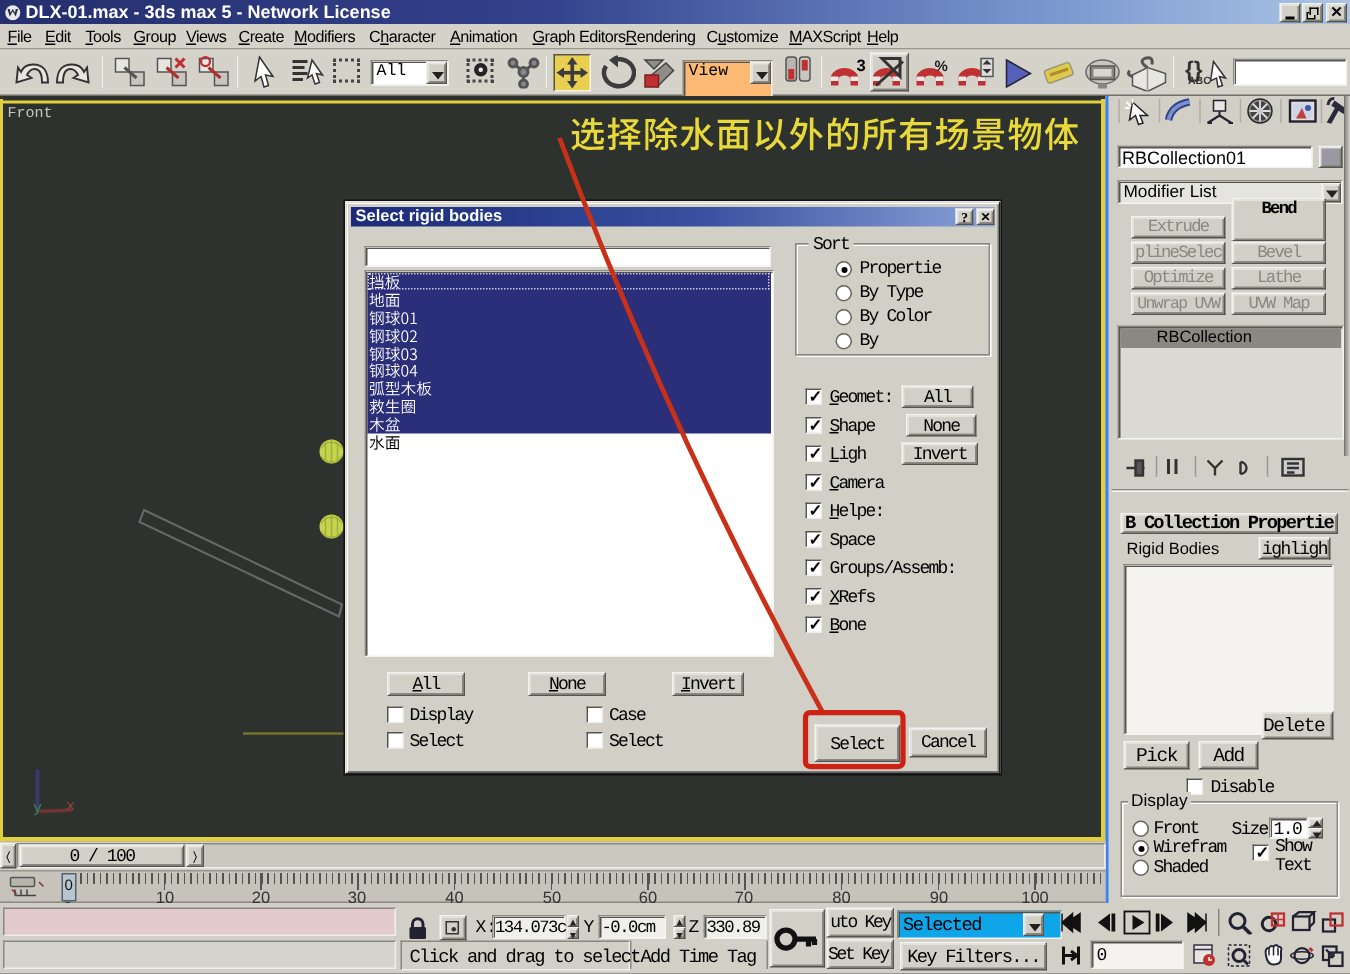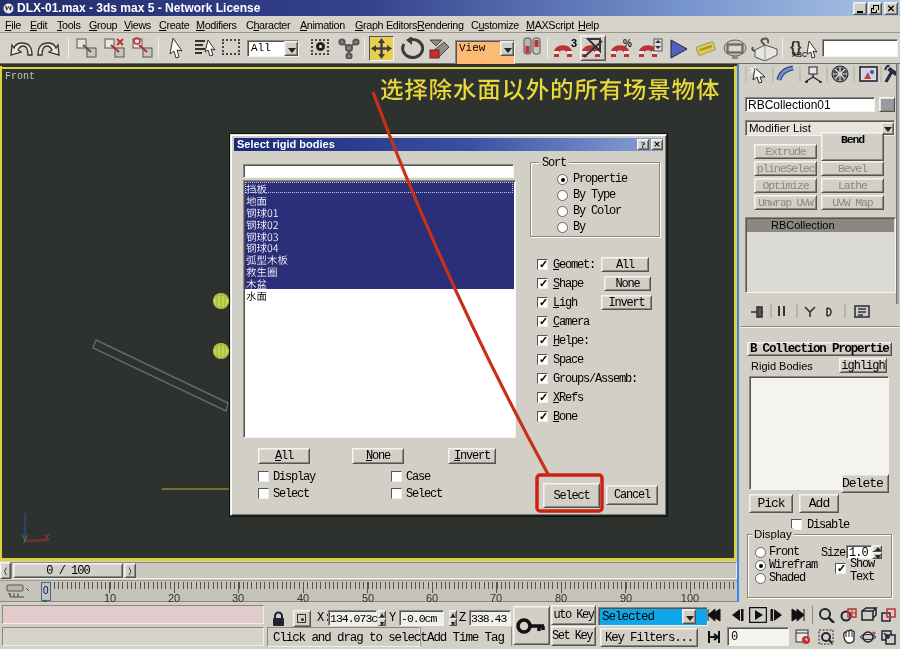--- a/index.html
+++ b/index.html
@@ -715,21 +715,21 @@
     <div class="abs" style="left:449px;top:8px;width:8px;height:16px">
       <div class="abs btn" style="width:8px;height:8px">
         <div class="abs" style="left:1px;top:2px;border:2.5px solid transparent;border-bottom:4px solid #222;border-top:none"></div>
       </div>
       <div class="abs btn" style="top:8px;width:8px;height:8px">
         <div class="abs" style="left:1px;top:3px;border:2.5px solid transparent;border-top:4px solid #222;border-bottom:none"></div>
       </div>
     </div>
     <div class="abs mono" style="left:459px;top:9px;font-size:12px">Z:</div>
     <div class="abs sunk" style="left:469px;top:8px;width:42px;height:16px;background:#f0efeb">
-      <div class="abs mono" style="left:1px;top:1px;font-size:11.5px;letter-spacing:-1px">338.43</div>
+      <div class="abs mono" style="left:1px;top:1px;font-size:11.5px;letter-spacing:-1px">330.89</div>
     </div>
     <div class="abs" style="left:267px;top:25px;width:153px;height:20px;border:1px solid;border-color:#8a8880 #f0efec #f0efec #8a8880"></div>
     <div class="abs mono" style="left:273px;top:29px;font-size:12.5px;letter-spacing:-1.1px">Click and drag to select</div>
     <div class="abs" style="left:420px;top:25px;width:1px;height:19px;background:#8a8880"></div>
     <div class="abs mono" style="left:427px;top:29px;font-size:12.5px;letter-spacing:-1.1px">Add Time Tag</div>
     <div class="abs" style="left:511px;top:25px;width:1px;height:19px;background:#8a8880"></div>
     <div class="abs btn" style="left:513px;top:4px;width:37px;height:39px"><svg width="35" height="37" viewBox="0 0 35 37">
         <circle cx="10" cy="19" r="6" fill="none" stroke="#111" stroke-width="3.5"></circle>
         <path d="M16 19 h14 M25 19 v5 M29 19 v4" stroke="#111" stroke-width="3.5"></path>
       </svg></div>

